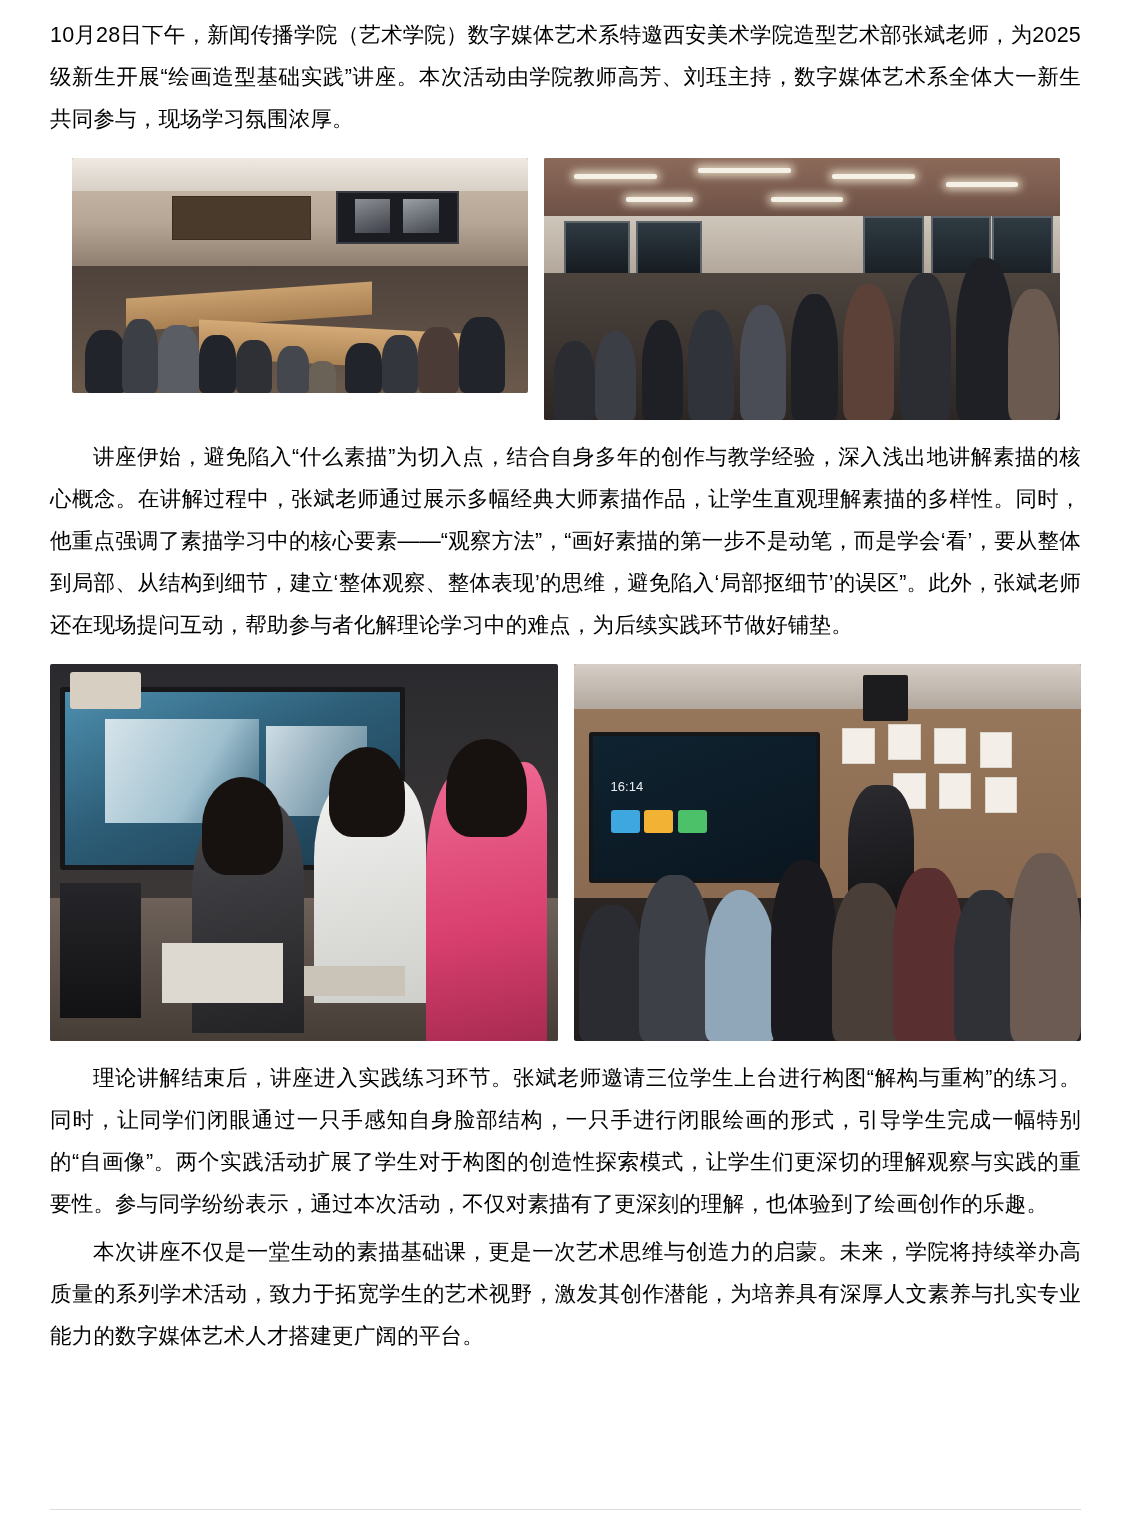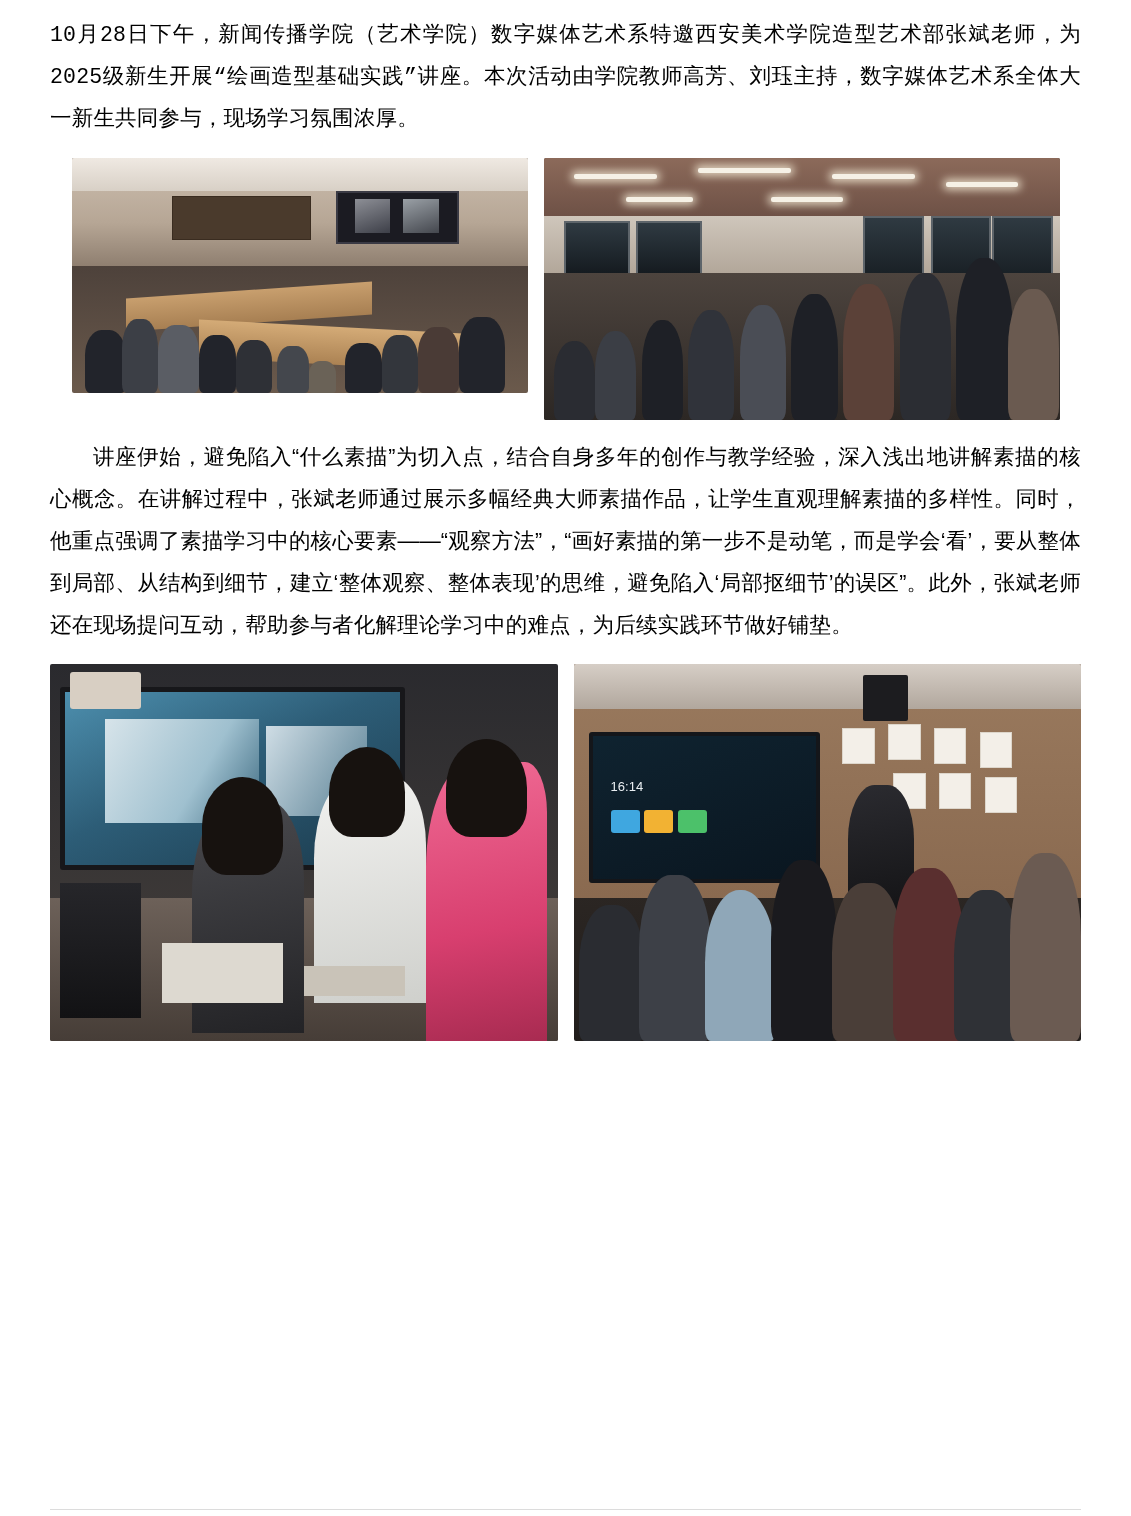--- a/index.html
+++ b/index.html
@@ -26,21 +26,20 @@
     line-height: 42px;
     text-align: justify;
     text-justify: inter-ideograph;
     margin: 0 0 6px 0;
     text-indent: 2em;
     letter-spacing: 0.2px;
     font-family: "Liberation Sans", sans-serif;
   }
   p.first-para {
     text-indent: 0;
-    font-family: Liberation Mono, monospace;
   }
   .figure-row {
     display: flex;
     gap: 16px;
     justify-content: center;
     margin: 18px 0 16px 0;
     text-align: center;
   }
   .photo {
     position: relative;
@@ -324,16 +323,18 @@
         <div class="person" style="left:39%; width:13%; height:48%;"></div>
         <div class="person" style="left:51%; width:14%; height:42%; background:#4a3e38;"></div>
         <div class="person" style="left:63%; width:14%; height:46%; background:#5a2f2f;"></div>
         <div class="person" style="left:75%; width:13%; height:40%; background:#2f3136;"></div>
         <div class="person" style="left:86%; width:14%; height:50%; background:#6b5b52;"></div>
       </div>
     </div>
 
   </div>
 
-
+  <p class="body-text">理论讲解结束后，讲座进入实践练习环节。张斌老师邀请三位学生上台进行构图“解构与重构”的练习。同时，让同学们闭眼通过一只手感知自身脸部结构，一只手进行闭眼绘画的形式，引导学生完成一幅特别的“自画像”。两个实践活动扩展了学生对于构图的创造性探索模式，让学生们更深切的理解观察与实践的重要性。参与同学纷纷表示，通过本次活动，不仅对素描有了更深刻的理解，也体验到了绘画创作的乐趣。</p>
+
+  <p class="body-text">本次讲座不仅是一堂生动的素描基础课，更是一次艺术思维与创造力的启蒙。未来，学院将持续举办高质量的系列学术活动，致力于拓宽学生的艺术视野，激发其创作潜能，为培养具有深厚人文素养与扎实专业能力的数字媒体艺术人才搭建更广阔的平台。</p>
 
   <div class="bottom-rule"></div>
 </div>
 
 </body></html>

